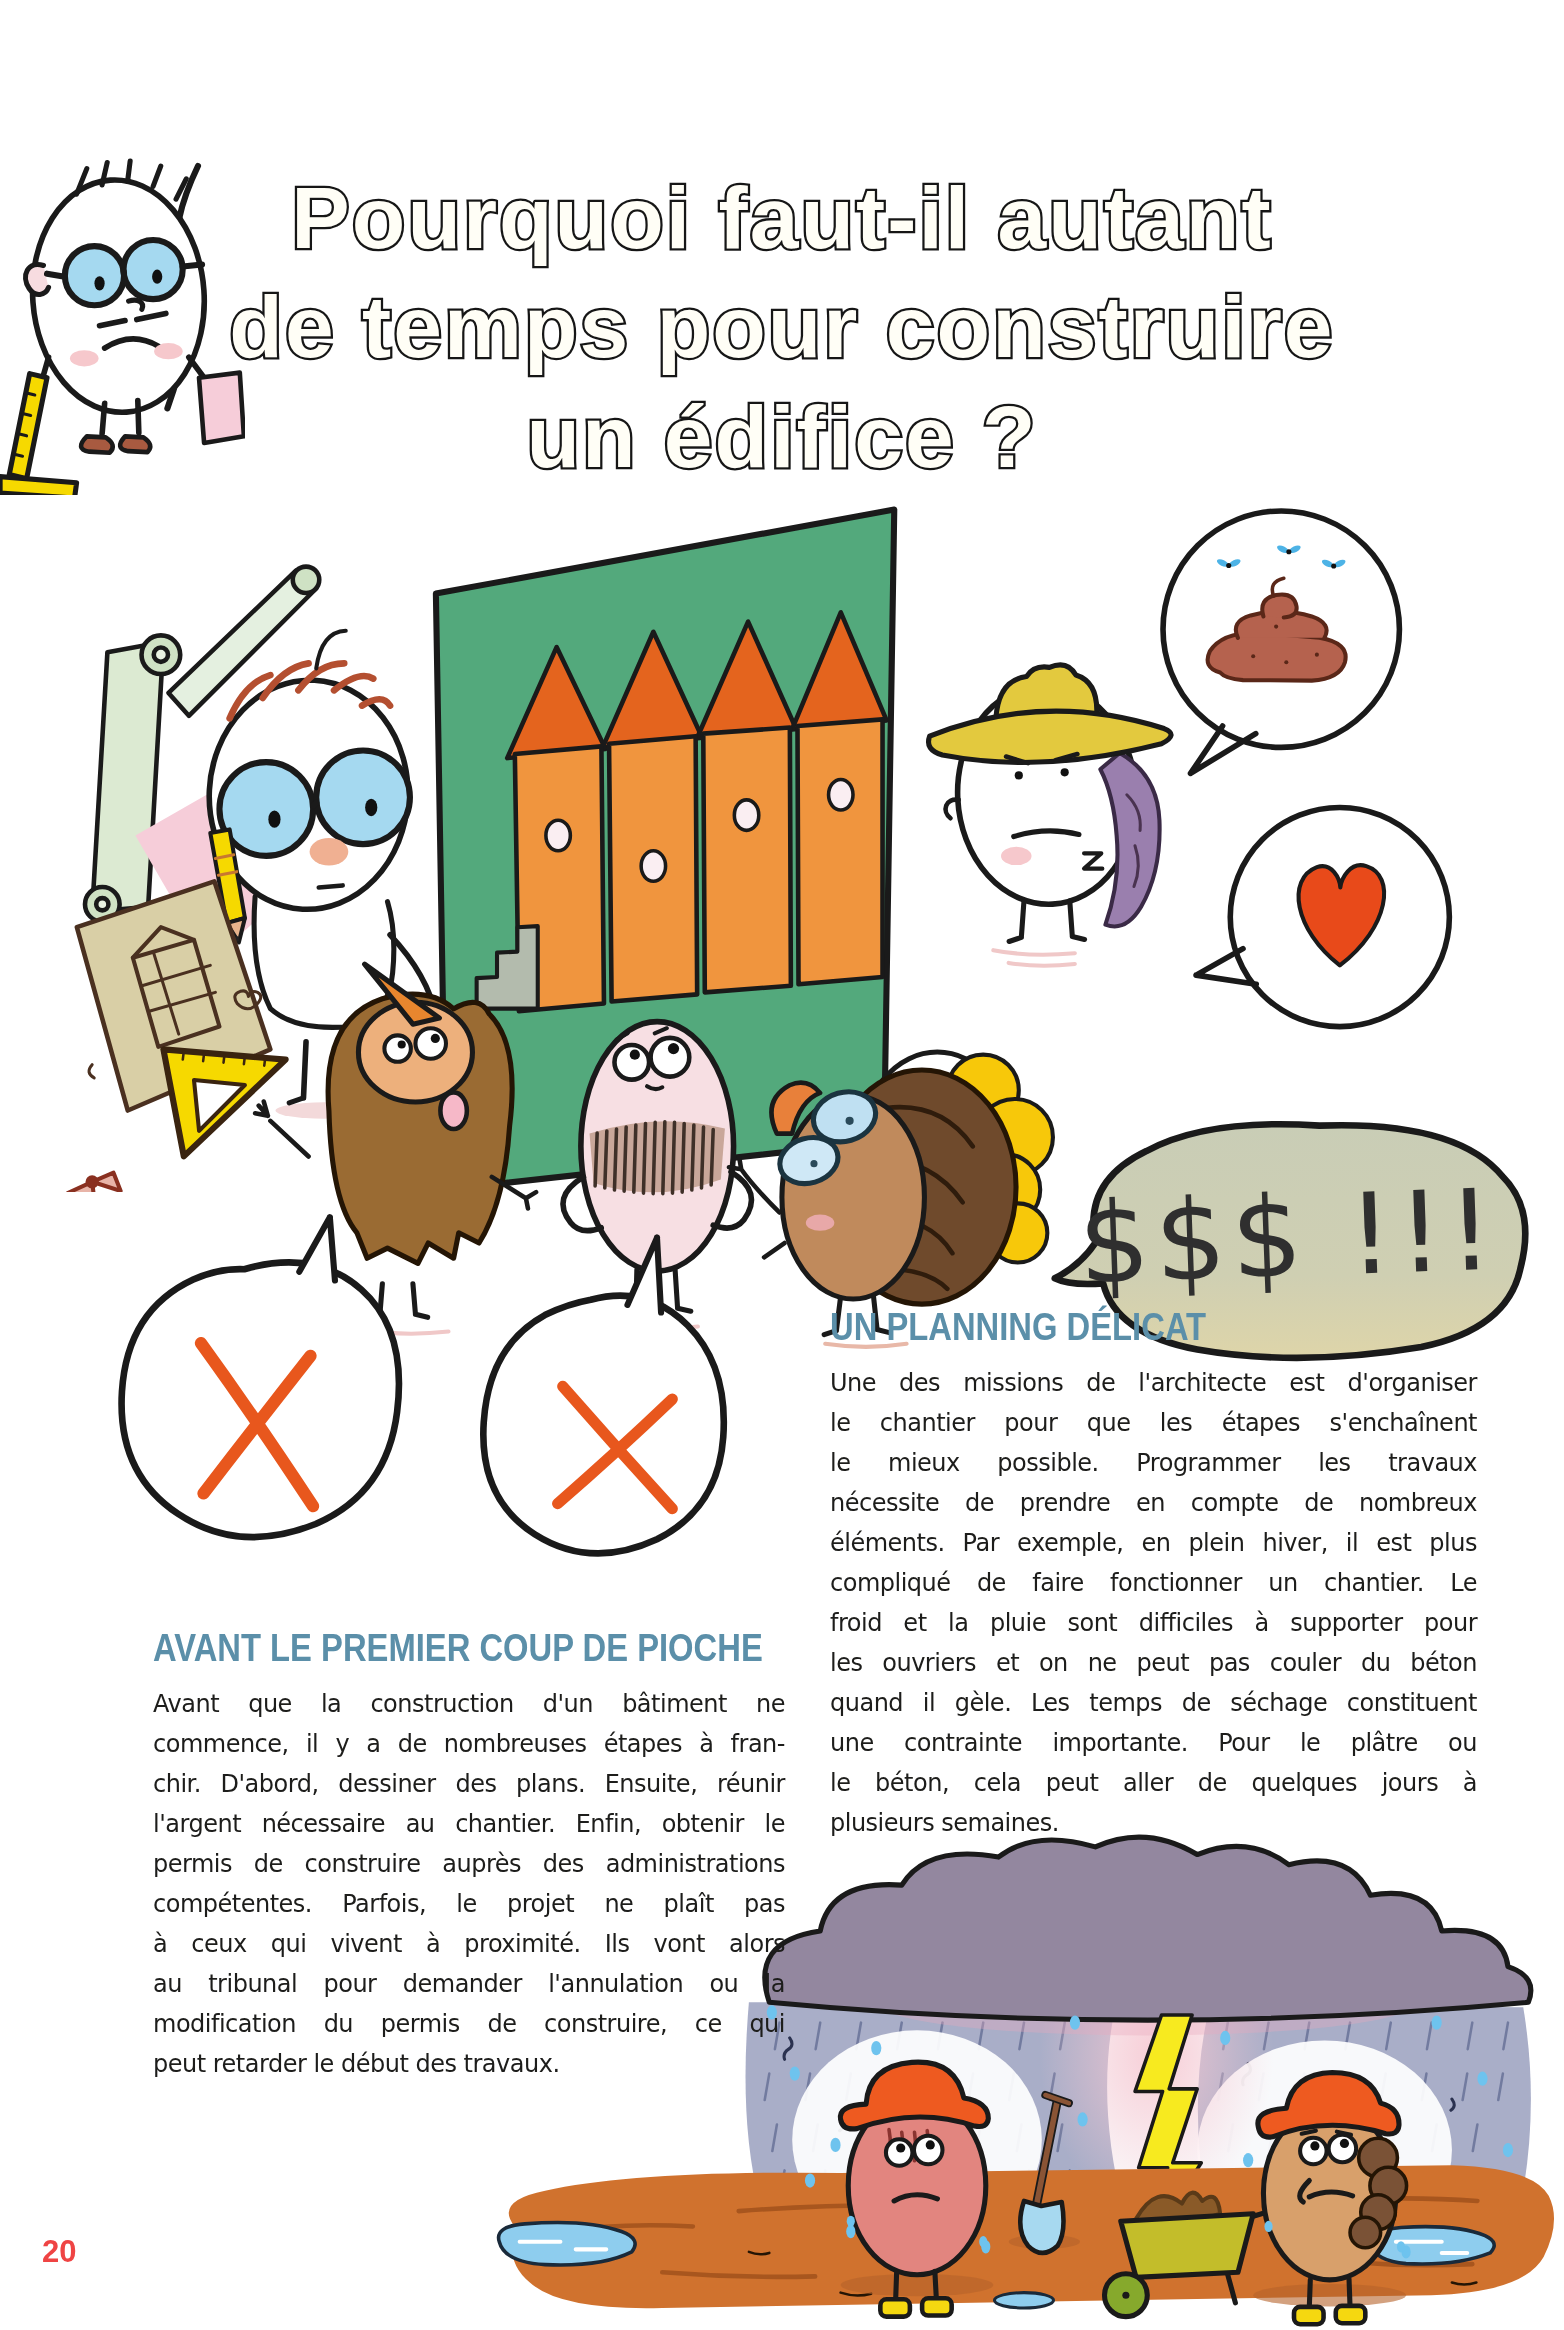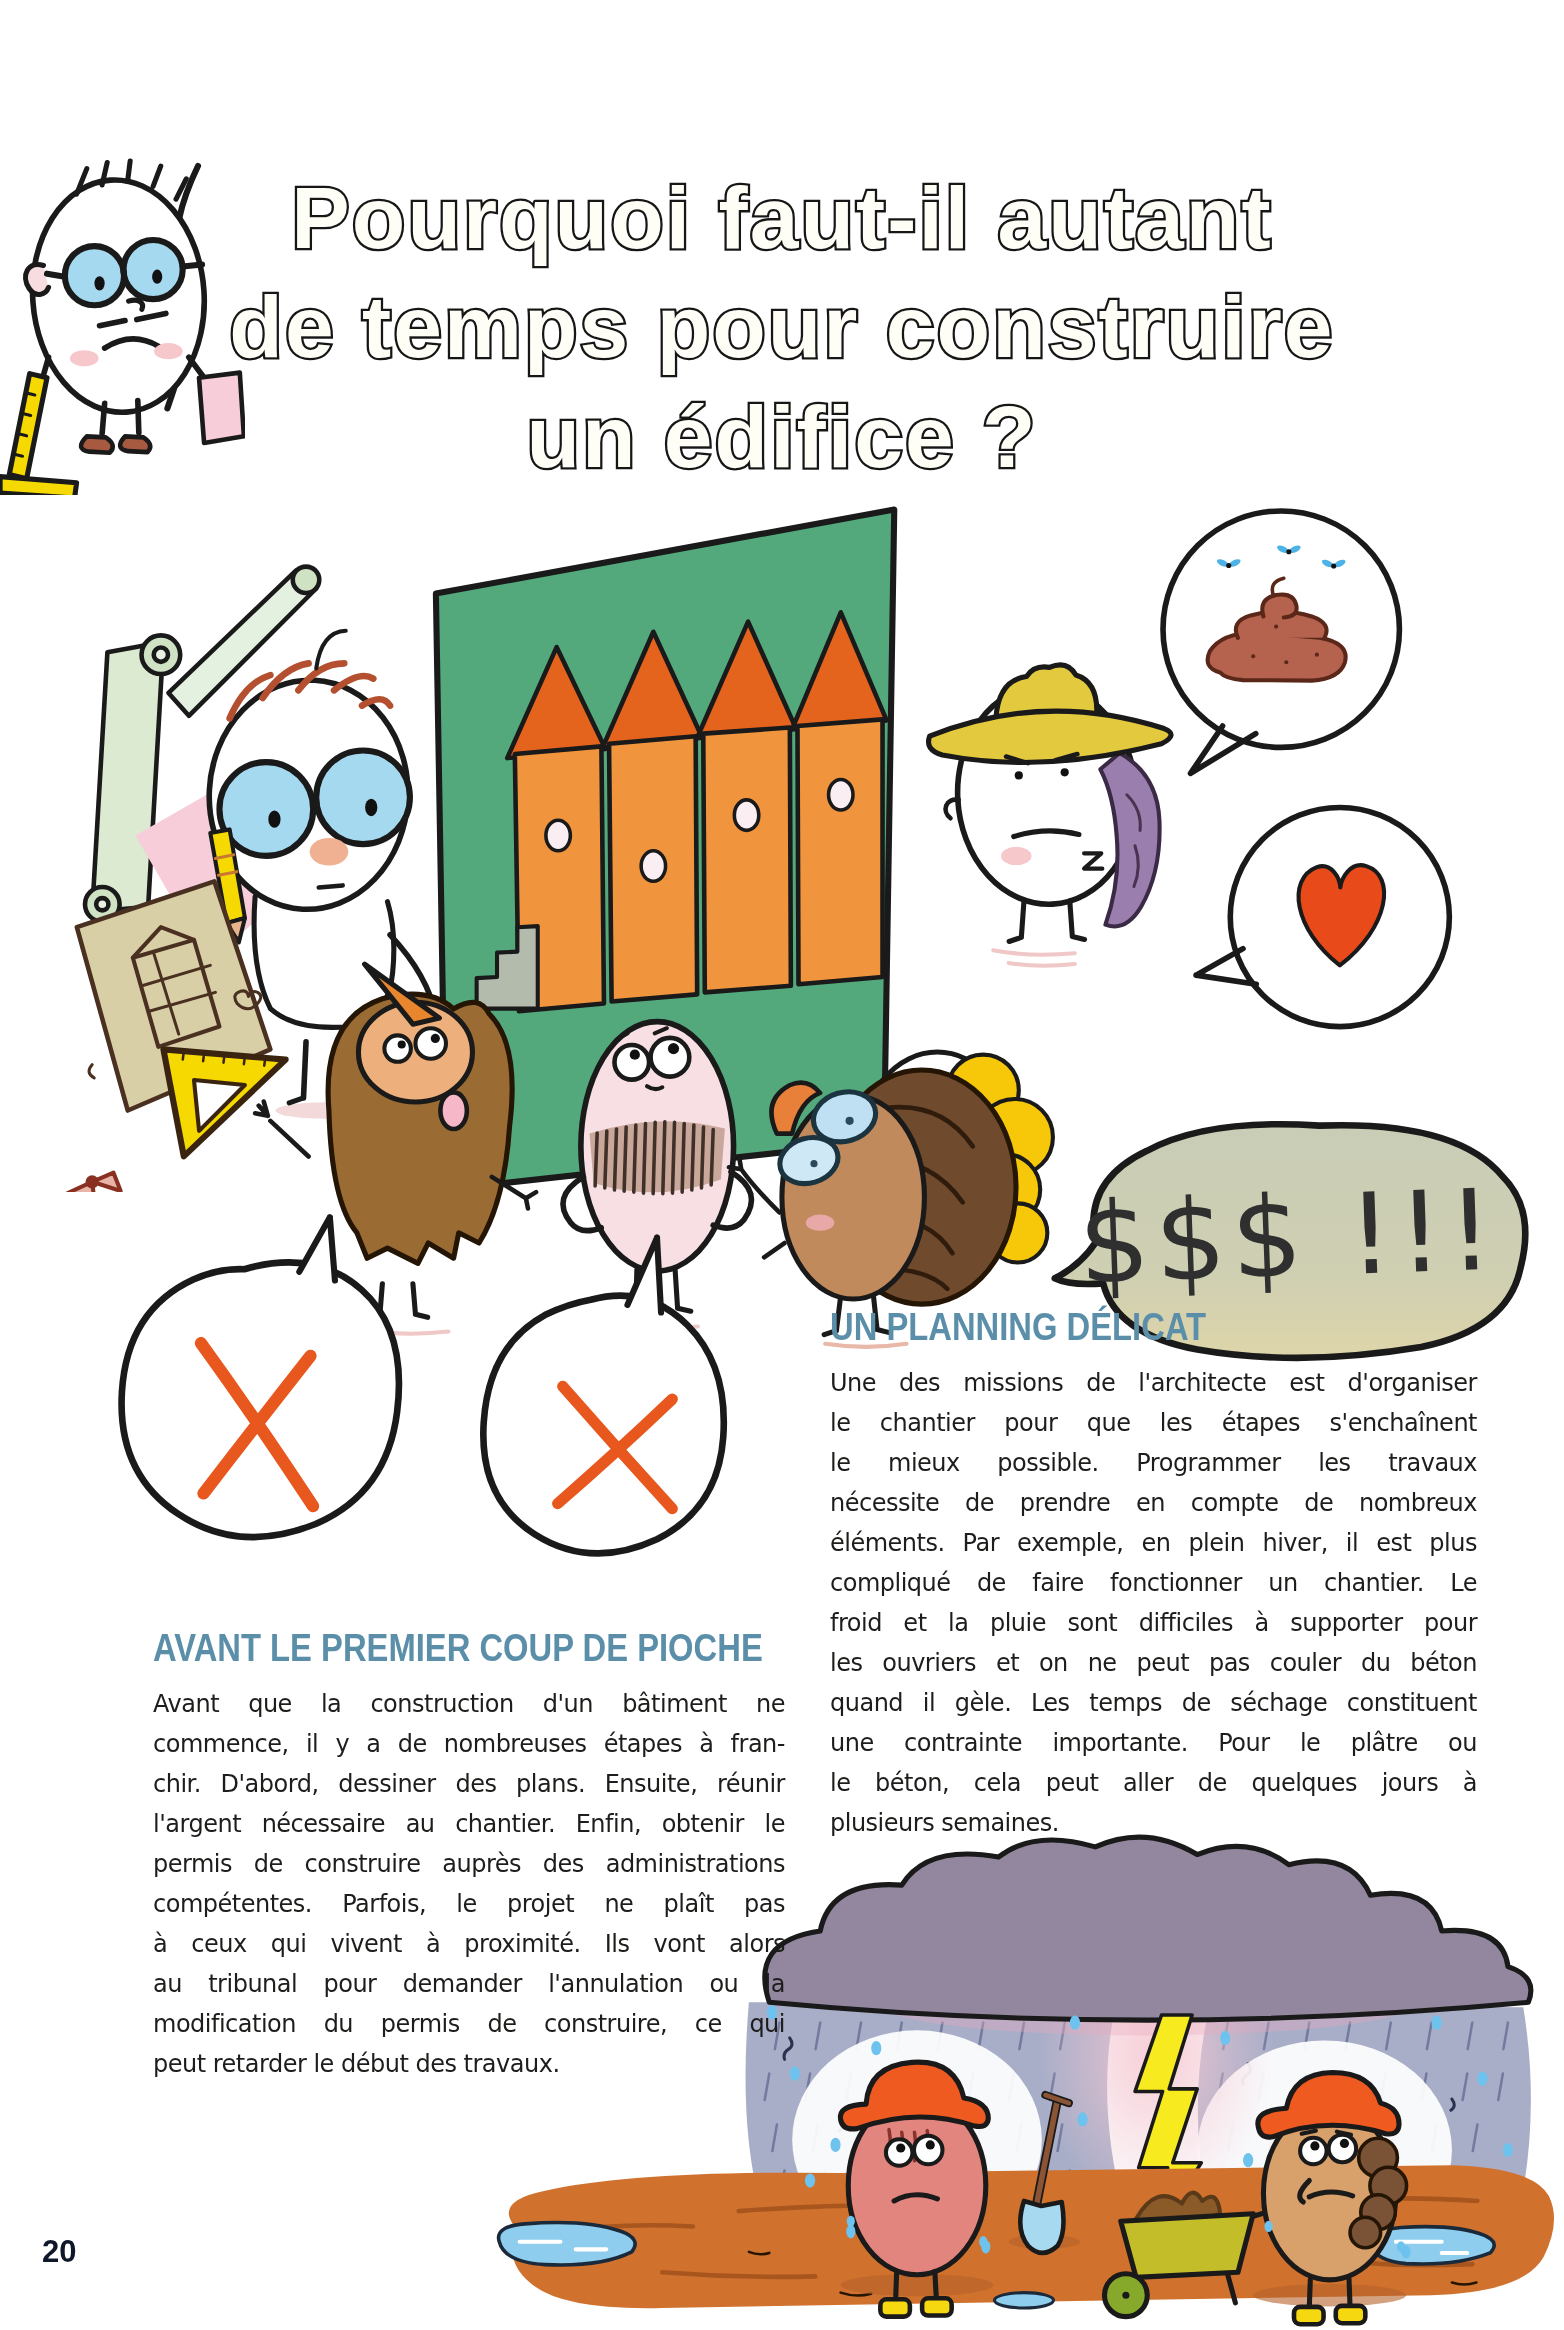--- a/index.html
+++ b/index.html
@@ -13,21 +13,21 @@
            letter-spacing:4px;fill:#fffef6;stroke:#161616;stroke-width:9px;paint-order:stroke;}
   .col{position:absolute;z-index:5;}
   #left-col{left:153px;top:1626px;width:632px;}
   #right-col{left:830px;top:1305px;width:647px;}
   .heading{color:#5b8fa9;font-family:"Liberation Sans",sans-serif;font-weight:bold;
            font-size:39px;line-height:1.15;margin-bottom:13.2px;}
   .hspan{display:inline-block;transform:scaleX(.84);transform-origin:0 60%;white-space:nowrap;}
   .bodytext{font-size:24px;letter-spacing:-0.5px;line-height:40px;color:#1d1d1b;}
   .bl{text-align:justify;text-align-last:justify;white-space:nowrap;}
   .bl:last-child{text-align-last:left;}
-  #page-num{position:absolute;left:42px;top:2234px;z-index:5;color:#0f172a;
+  #page-num{position:absolute;left:42px;top:2234px;z-index:5;color:#ef4444;
             font-family:"Liberation Sans",sans-serif;font-weight:bold;font-size:31px;}
 </style>
 </head>
 <body>
 
 <div id="page">
 
   <svg class="ill" style="left:0;top:138px;width:245px;height:357px" viewBox="0 0 480 700">
     <g stroke="#1a1a1a" fill="none" stroke-width="11">
       <g>

